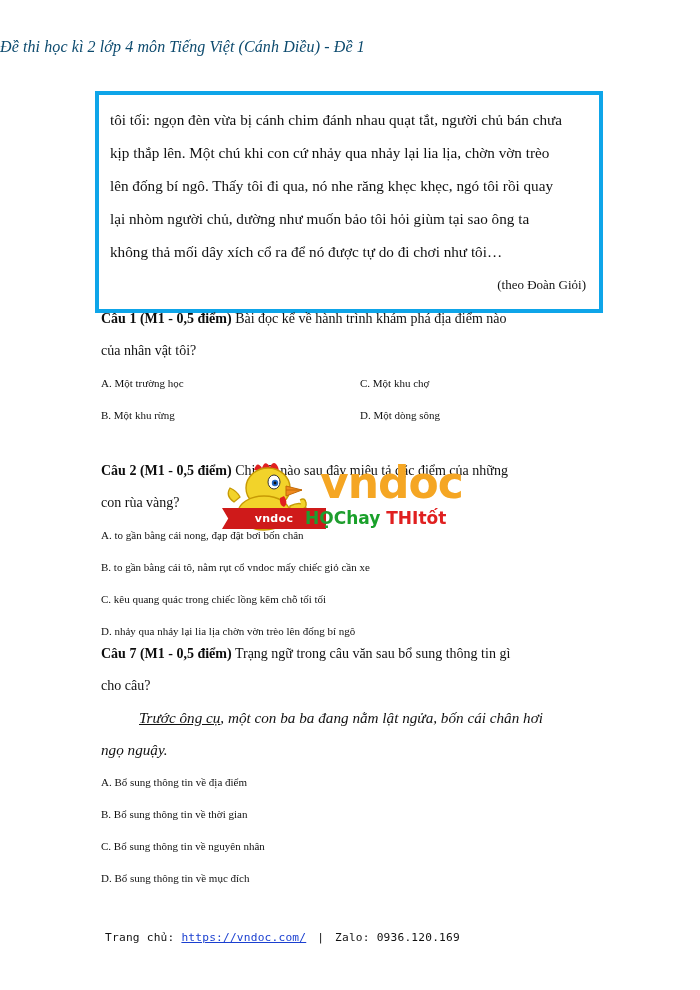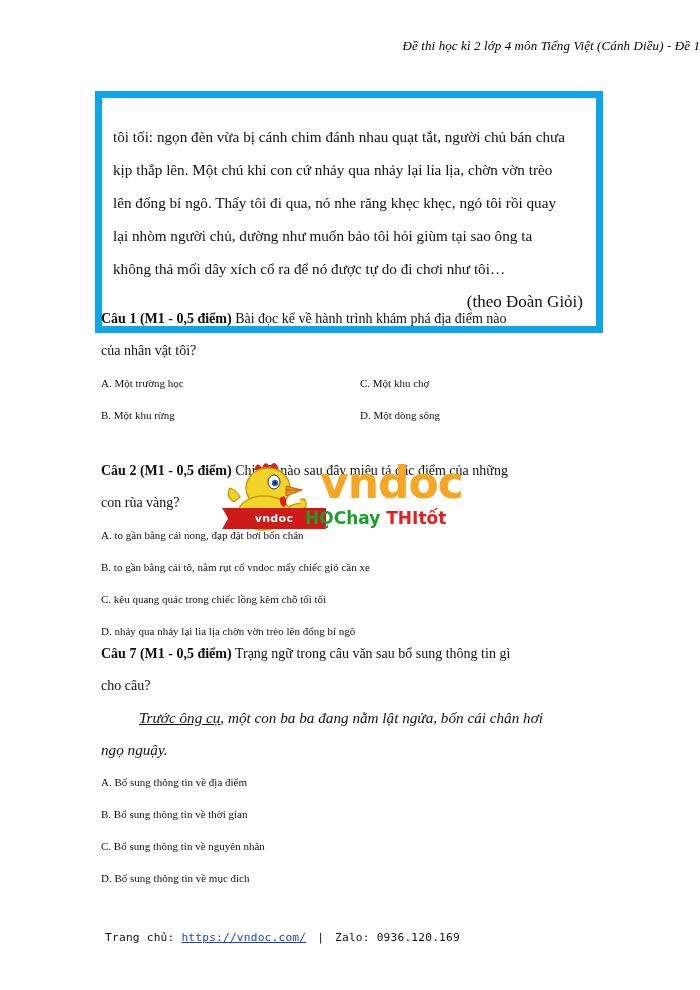--- a/index.html
+++ b/index.html
@@ -23,51 +23,51 @@
     width: 700px;
     height: 990px;
   }
 
   
   .doc-header {
     position: absolute;
     top: 38px;
     left: 0;
     width: 700px;
-    text-align: right;
+    text-align: left;
     font-style: italic;
-    font-size: 13px;
+    font-size: 16px;
     letter-spacing: 0.1px;
-    color: #000000;
+    color: #0c4a6e;
   }
 
   
   .passage-box {
     position: absolute;
     top: 91px;
     left: 95px;
     width: 508px;
     box-sizing: border-box;
-    border: 7px solid #0ea5e9;
-    padding: 22px 11px 8px 11px;
+    border: 4px solid #0ea5e9;
+    padding: 8px 11px 8px 11px;
   }
   .passage-line {
     font-size: 15.2px;
     line-height: 33px;
     text-align: justify;
     text-justify: inter-word;
     white-space: nowrap;
     color: #111111;
   }
   .passage-line.last {
     text-align: left;
     white-space: normal;
   }
   .passage-attrib {
-    font-size: 17px;
+    font-size: 13px;
     line-height: 33px;
     text-align: right;
     color: #111111;
     padding-right: 2px;
   }
 
   
   .qblock {
     position: absolute;
     left: 101px;

